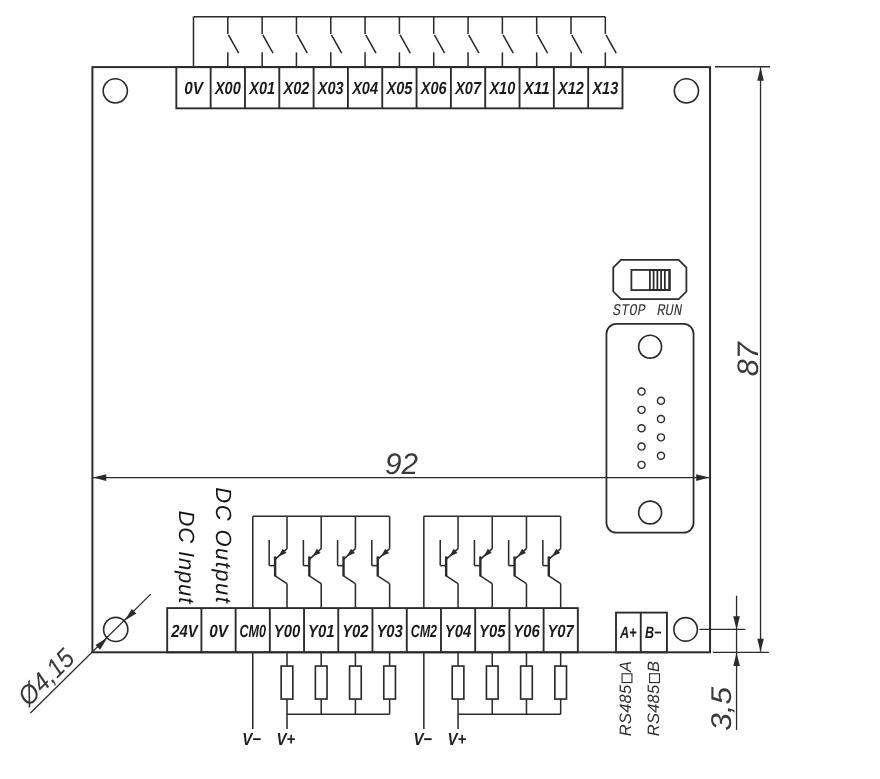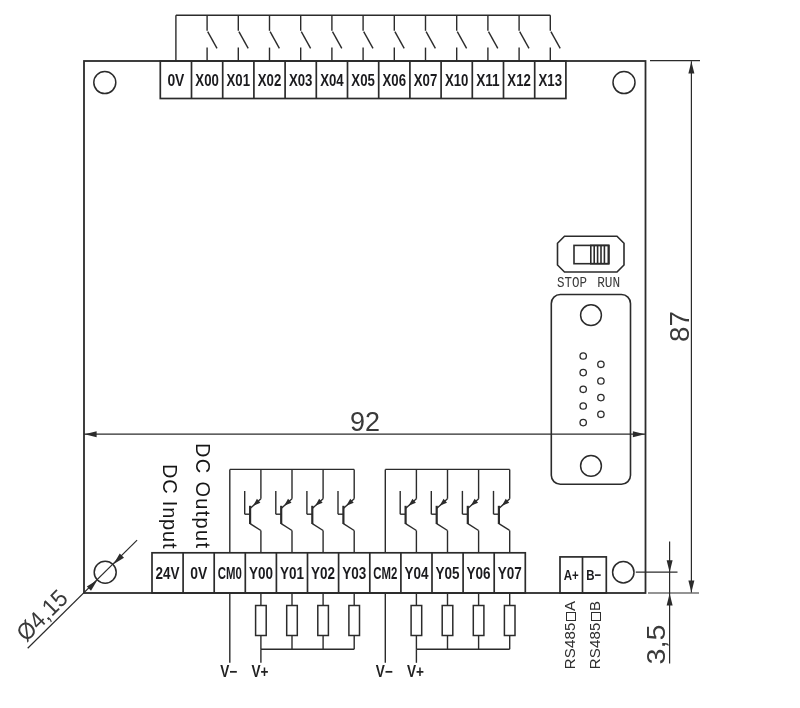--- a/index.html
+++ b/index.html
@@ -1,14 +1,14 @@
 <!DOCTYPE html>
 <html><head><meta charset="utf-8"><style>
 html,body{margin:0;padding:0;background:#fff;}
-#wrap{position:relative;width:800px;height:708px;background:#fff;overflow:hidden;font-family:"Liberation Sans",sans-serif;}
+#wrap{position:relative;width:800px;height:708px;background:#fff;overflow:hidden;font-family:"Liberation Sans",sans-serif;font-style:italic;}
 .rs485{position:absolute;width:200px;height:16px;line-height:16px;text-align:center;font-family:"Liberation Sans",sans-serif;font-size:15px;color:#2e2e2e;transform:rotate(-90deg);letter-spacing:0.2px;}
 .sq{display:inline-block;width:7.5px;height:7.5px;border:1.3px solid #2e2e2e;margin:0 1px;vertical-align:-0.5px;}
 </style></head><body>
 <div id="wrap">
 <svg width="800" height="708" viewBox="0 0 800 708">
 
 <rect x="84.0" y="61.0" width="561.5" height="532.0" fill="none" stroke="#2b2b2b" stroke-width="1.8"></rect>
 
 <circle cx="104.8" cy="82.6" r="11.0" fill="none" stroke="#2b2b2b" stroke-width="1.5"></circle>
 

